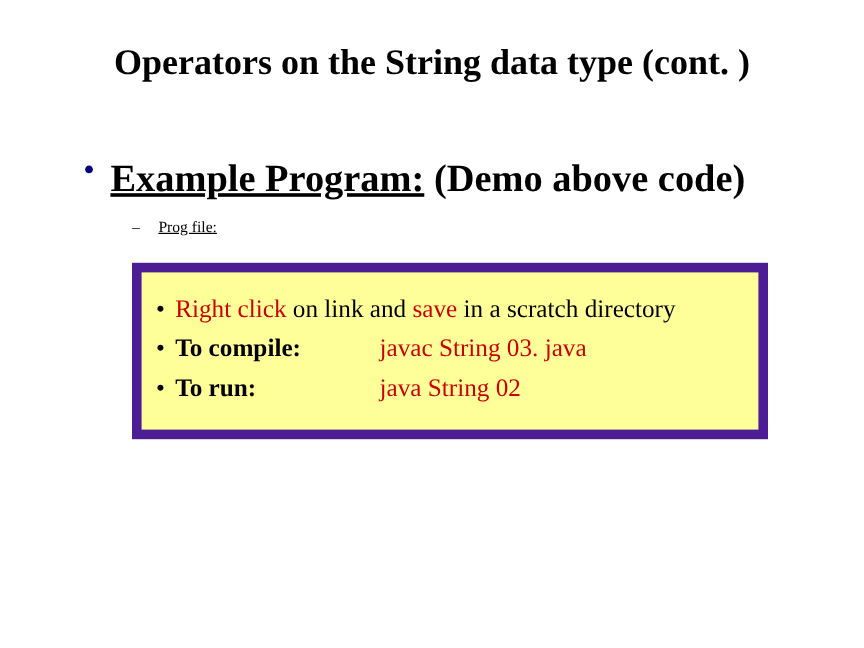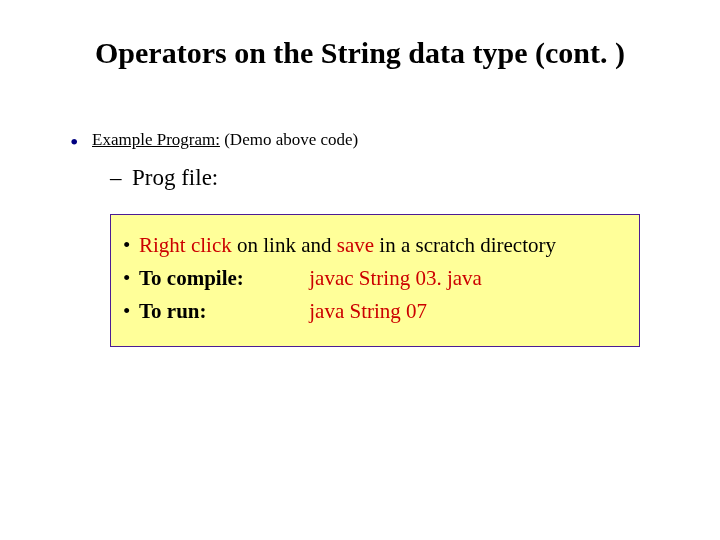--- a/index.html
+++ b/index.html
@@ -27,54 +27,56 @@
     font-weight: bold;
   }
   .content {
     position: absolute;
     top: 130px;
     left: 70px;
     width: 590px;
   }
   .bullet-l1 {
     position: relative;
-    font-size: 17px;
+    font-size: 32px;
     margin-bottom: 14px;
     padding-left: 22px;
+    font-weight: bold;
   }
   .bullet-l1::before {
     content: "•";
     position: absolute;
     left: 0;
     top: 0;
     color: #000080;
     font-size: 24px;
     line-height: 1;
   }
   .bullet-l2 {
     position: relative;
-    font-size: 23px;
+    font-size: 13px;
     margin: 10px 0 22px 0;
     padding-left: 62px;
     line-height: 1.2;
+    text-decoration: underline;
   }
   .bullet-l2::before {
     content: "–";
     position: absolute;
     left: 40px;
     top: 0;
   }
   .underline {
     text-decoration: underline;
   }
   .codebox {
     margin-left: 40px;
     margin-top: 10px;
     width: 530px;
-    border: 1px solid #4c1d95;
+    border: 8px solid #4c1d95;
     background: #ffff99;
     padding: 10px 12px 14px 12px;
     box-sizing: border-box;
   }
   .codebox-line {
     position: relative;
     font-size: 21px;
     padding-left: 16px;
     margin: 8px 0;
   }
@@ -112,19 +114,19 @@
         <span class="red">Right click</span><span> on link and </span><span class="red">save</span><span> in a scratch directory</span>
       </div>
 
       <div class="codebox-line">
         <span class="cmd-label">To compile:</span>
         <span class="red inline-block">javac String 03. java</span>
       </div>
 
       <div class="codebox-line">
         <span class="cmd-label">To run:</span>
-        <span class="red inline-block">java String 07</span>
+        <span class="red inline-block">java String 02</span>
       </div>
 
     </div>
 
   </div>
 </div>
 
 </body></html>

